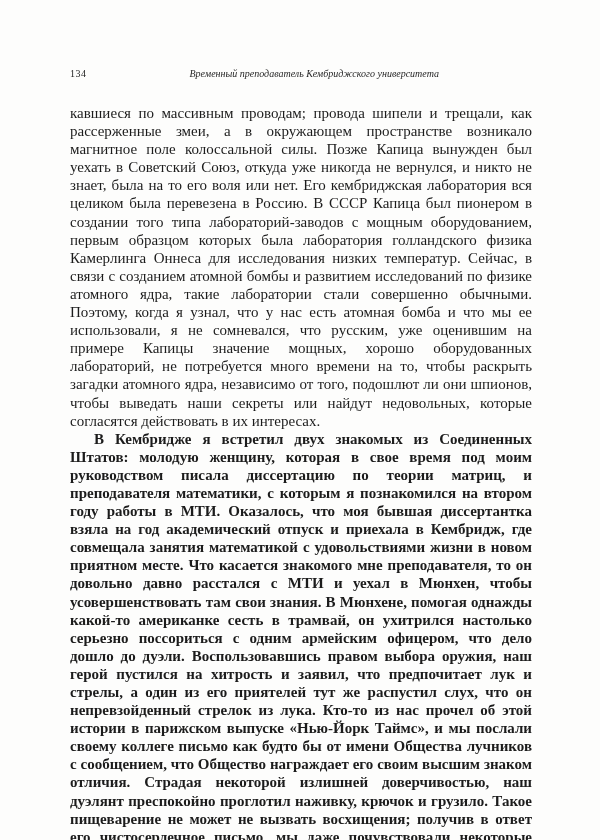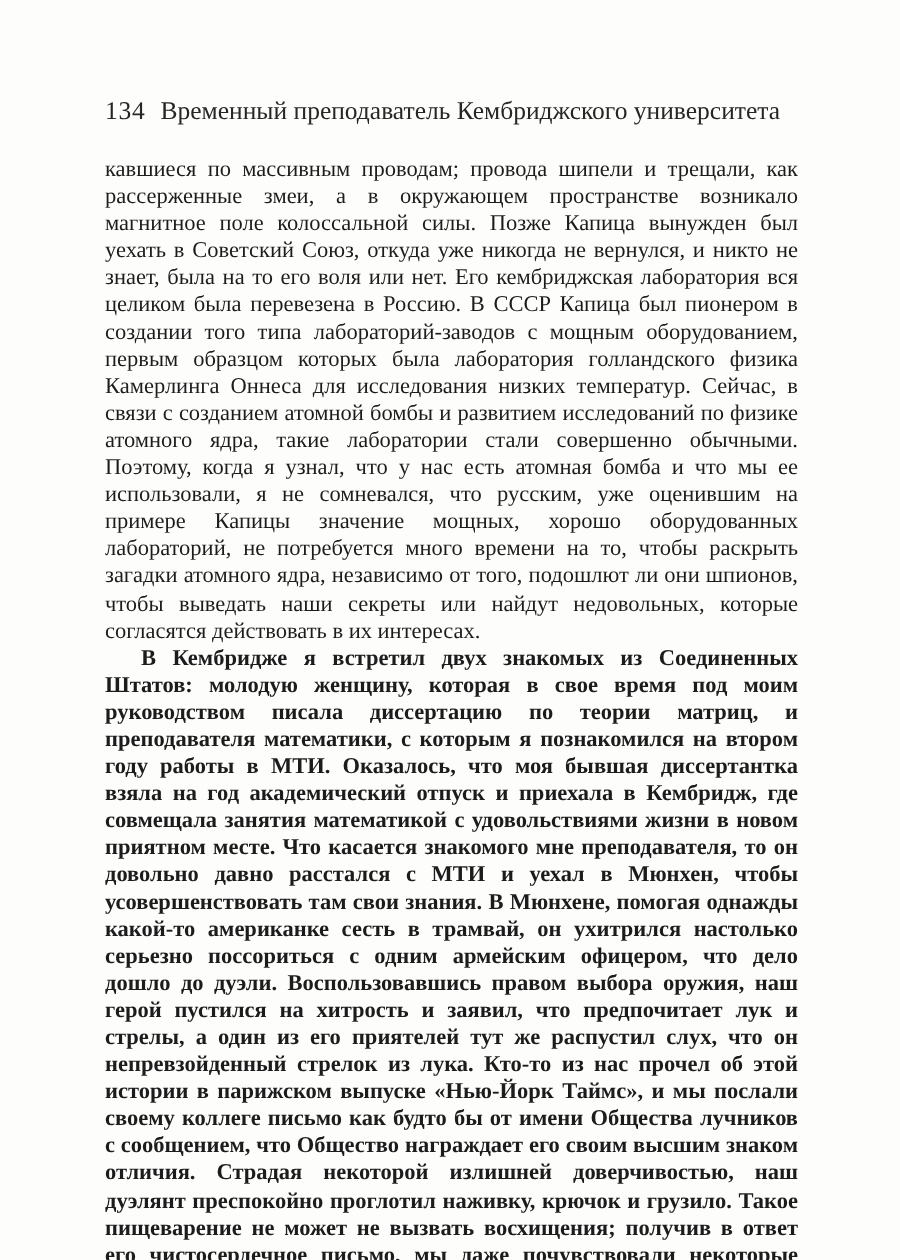--- a/index.html
+++ b/index.html
@@ -19,32 +19,34 @@
   }
   .page-inner {
     position: absolute;
     left: 70px;
     top: 66px;
     width: 462px;
   }
   .running-head {
     display: flex;
     align-items: baseline;
-    font-size: 17px;
+    font-size: 10px;
     line-height: 16px;
     margin-bottom: 22px;
     color: #262626;
   }
   .page-number {
     flex: 0 0 auto;
     font-style: normal;
     letter-spacing: 0.5px;
   }
   .running-title {
     flex: 1 1 auto;
+    text-align: center;
+    font-style: italic;
     padding-left: 10px;
     white-space: nowrap;
   }
   .body-text {
     font-size: 15px;
     line-height: 18.1px;
     text-align: justify;
     color: #1c1c1c;
     hyphens: auto;
     -webkit-hyphens: auto;

